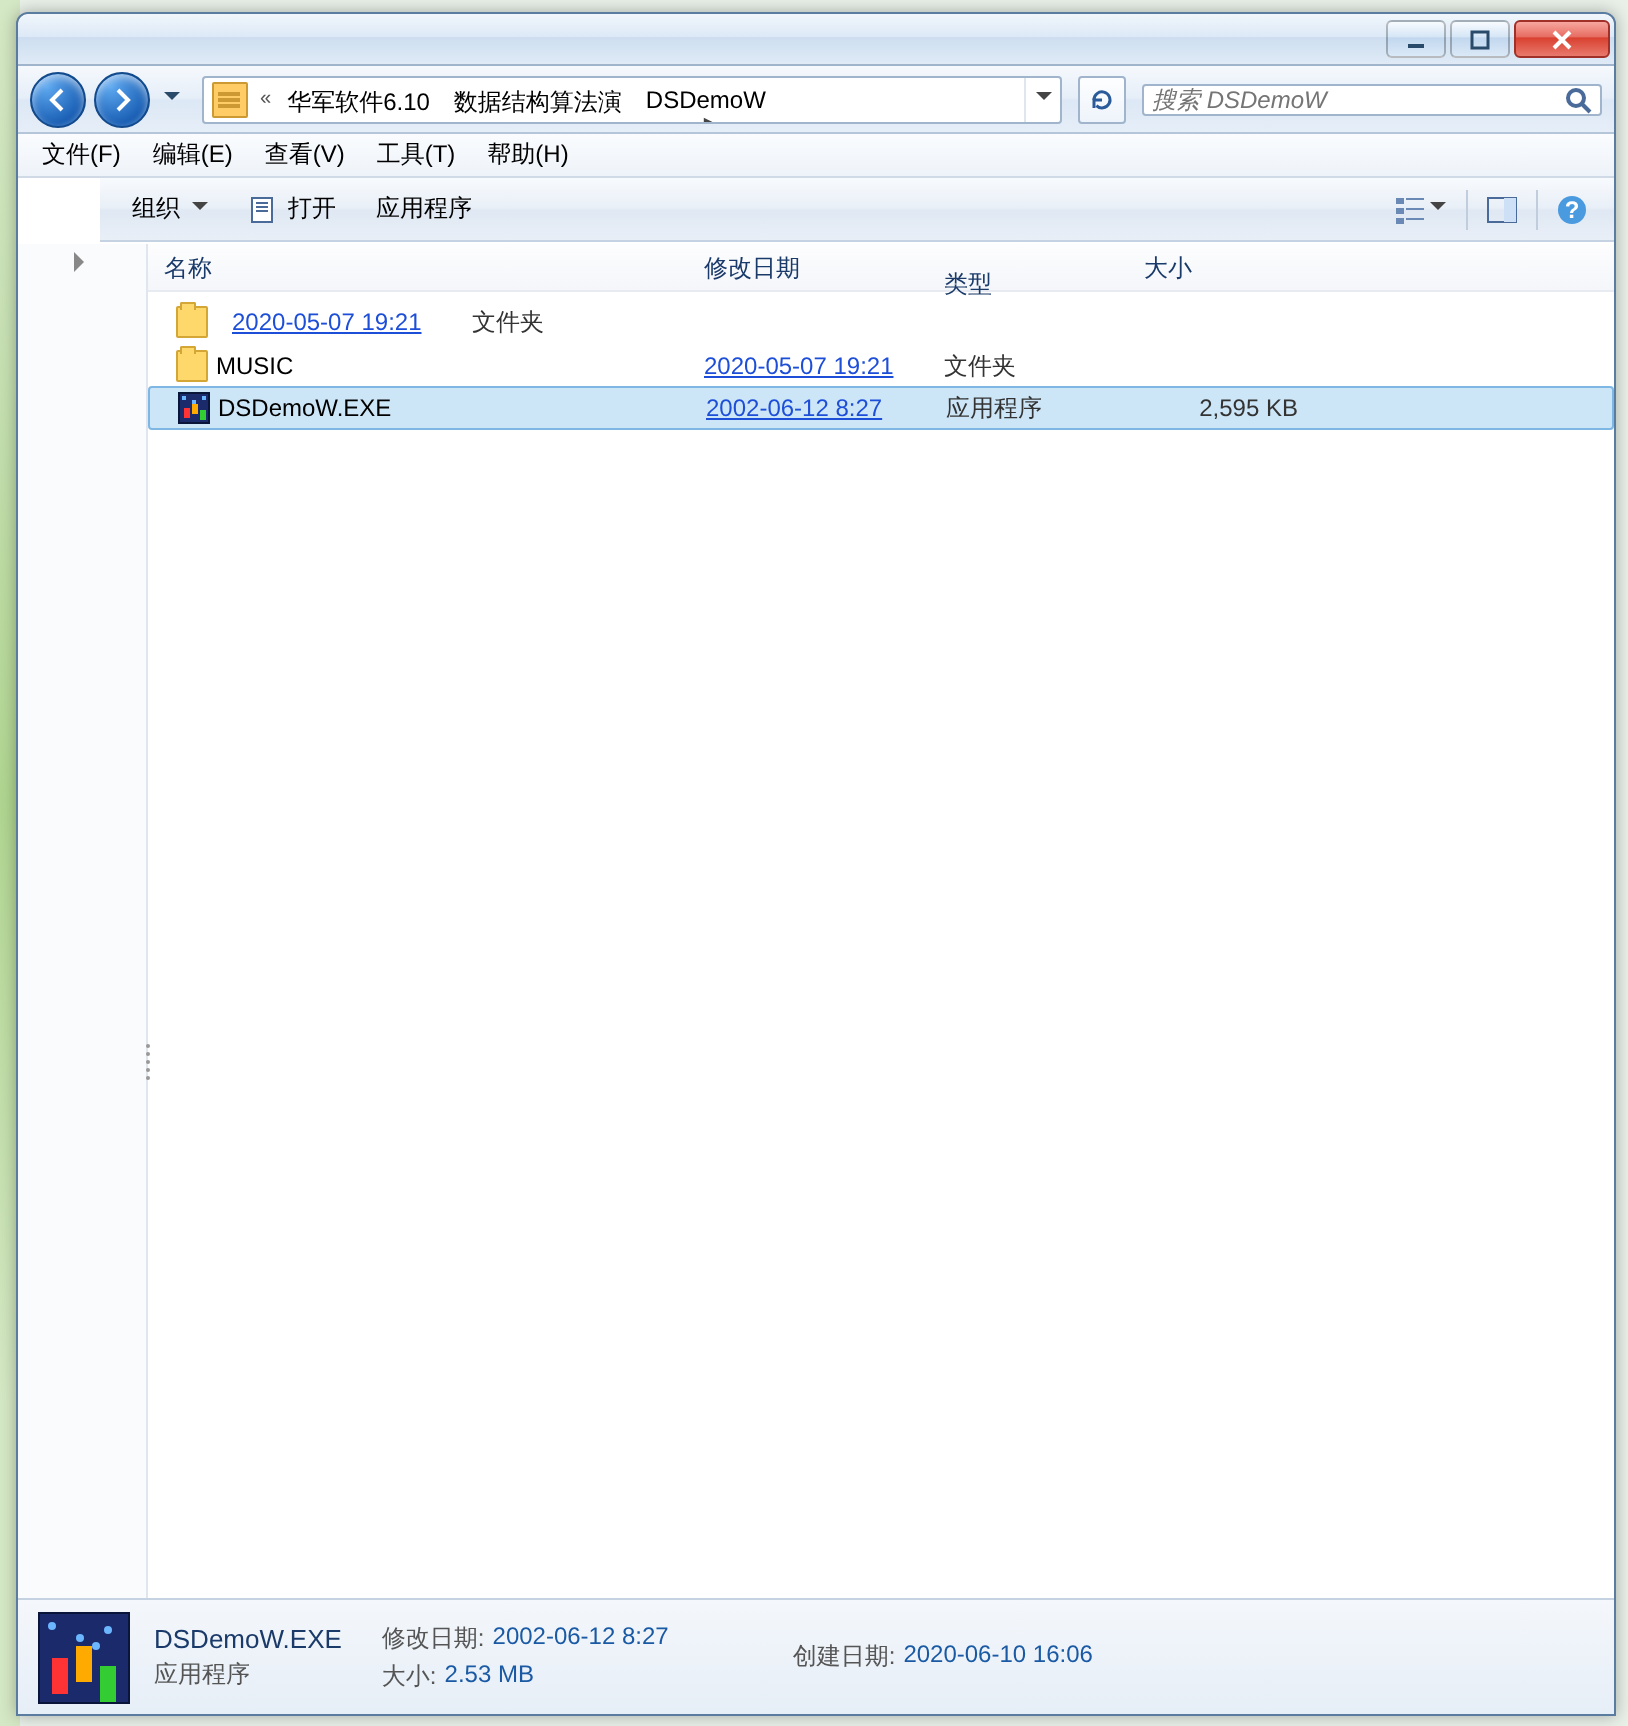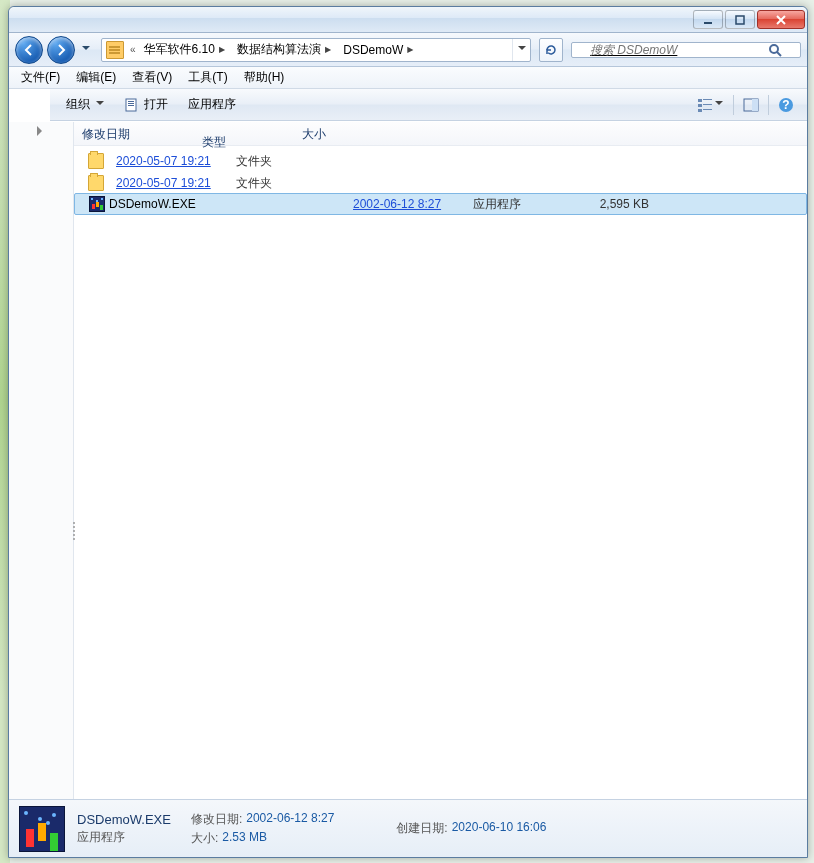--- a/index.html
+++ b/index.html
@@ -17,27 +17,27 @@
 .navbtn { width:28px; height:28px; border-radius:50%; background:radial-gradient(circle at 30% 25%,#5da8f0,#1a5fb4 70%); border:1px solid #134a8c; display:flex; align-items:center; justify-content:center; box-shadow:inset 0 2px 4px rgba(255,255,255,.6); cursor:default; }
 .navbtn svg { width:14px; height:14px; fill:#fff; }
 .navbtn.fwd { background:radial-gradient(circle at 30% 25%,#5da8f0,#1a5fb4 70%); }
 .navdd { width:14px; height:24px; display:flex; align-items:center; justify-content:center; cursor:default; }
 .navdd:after{content:"";border:4px solid transparent;border-top-color:#2a4a6a;}
 .addrwrap { flex:1; display:flex; align-items:center; height:24px; border:1px solid #a0b4cc; background:#fff; border-radius:2px; margin:0 4px; }
 .addricon { width:18px; height:18px; margin:0 4px; background:#ffcc66; border:1px solid #cc9933; border-radius:1px; position:relative; }
 .addricon:before{content:"";position:absolute;left:2px;top:4px;width:11px;height:2px;background:#cc9933;box-shadow:0 3px 0 #cc9933,0 6px 0 #cc9933;}
 .crumbs { display:flex; align-items:center; height:100%; flex:1; overflow:hidden;}
 .crumb-sep{ color:#555; padding:0 2px; font-size:10px;}
-.crumb { display:flex; align-items:center; height:100%; padding:4px 6px; white-space:nowrap; cursor:default;}
+.crumb { display:flex; align-items:center; height:100%; padding:4px 6px; white-space:nowrap; cursor:default;flex-direction:column;}
 .crumb .arr{ margin-left:4px; font-size:8px; color:#444;}
 .addr-dd { width:18px; height:100%; display:flex; align-items:center; justify-content:center; border-left:1px solid #e0e6ee; cursor:default;}
 .addr-dd:after{content:"";border:4px solid transparent;border-top-color:#444;}
 .refresh { width:24px; height:24px; border:1px solid #a0b4cc; background:linear-gradient(#fdfeff,#eef4fb); border-radius:2px; display:flex; align-items:center; justify-content:center; cursor:default;}
 .refresh svg{width:14px;height:14px;}
-.searchwrap { width:230px; height:16px; border:1px solid #a0b4cc; background:#fff; border-radius:2px; display:flex; align-items:center; padding:0 18px; margin-left:4px;text-decoration:underline; }
+.searchwrap { width:230px; height:16px; border:1px solid #a0b4cc; background:#fff; border-radius:2px; display:flex; align-items:center; padding:0 4px; margin-left:4px; }
 .searchwrap input{ flex:1; border:none; outline:none; font-style:italic; color:#888; background:transparent;}
 .searchwrap svg{width:14px;height:14px; fill:none; stroke:#4a6a9a; stroke-width:2;}
 
 
 .menubar { height:22px; background:linear-gradient(#fafcfe,#eef3f9); display:flex; align-items:flex-start; padding:0 4px; border-bottom:1px solid #d0dae6; }
 .menubar .mitem{ padding:2px 8px; cursor:default;}
 
 
 .toolbar { height:32px; background:linear-gradient(#f8fafd,#e9eff7 48%,#dfe8f3 52%,#e9eff7); display:flex; align-items:center; padding:0 8px; border-bottom:1px solid #c5d2e2; gap:4px;margin-left:41px;}
 .tbtn { display:flex; align-items:center; height:24px; padding:0 8px; border-radius:2px; cursor:default; gap:4px;}
@@ -231,33 +231,35 @@
         <div class="dot"></div>
           <div class="dot"></div>
           <div class="dot"></div>
           <div class="dot"></div>
           <div class="dot"></div>
       </div>
     </div>
 
     <div class="filepane">
       <div class="colhdr">
+        <div class="col col-name">名称</div>
         <div class="col col-date">修改日期</div>
         <div class="col col-type">类型</div>
         <div class="col col-size">大小</div>
       </div>
       <div class="filelist" id="filelist">
           <div class="row">
             <div class="ic folder-ic"></div>
             <div class="dt">2020-05-07 19:21</div>
             <div class="tp">文件夹</div>
             <div class="sz"></div>
           </div>
           <div class="row">
             <div class="ic folder-ic"></div>
+            <div class="nm">MUSIC</div>
             <div class="dt">2020-05-07 19:21</div>
             <div class="tp">文件夹</div>
             <div class="sz"></div>
           </div>
           <div class="row selected">
             <div class="ic exe-ic"></div>
             <div class="nm">DSDemoW.EXE</div>
             <div class="dt">2002-06-12 8:27</div>
             <div class="tp">应用程序</div>
             <div class="sz">2,595 KB</div>

